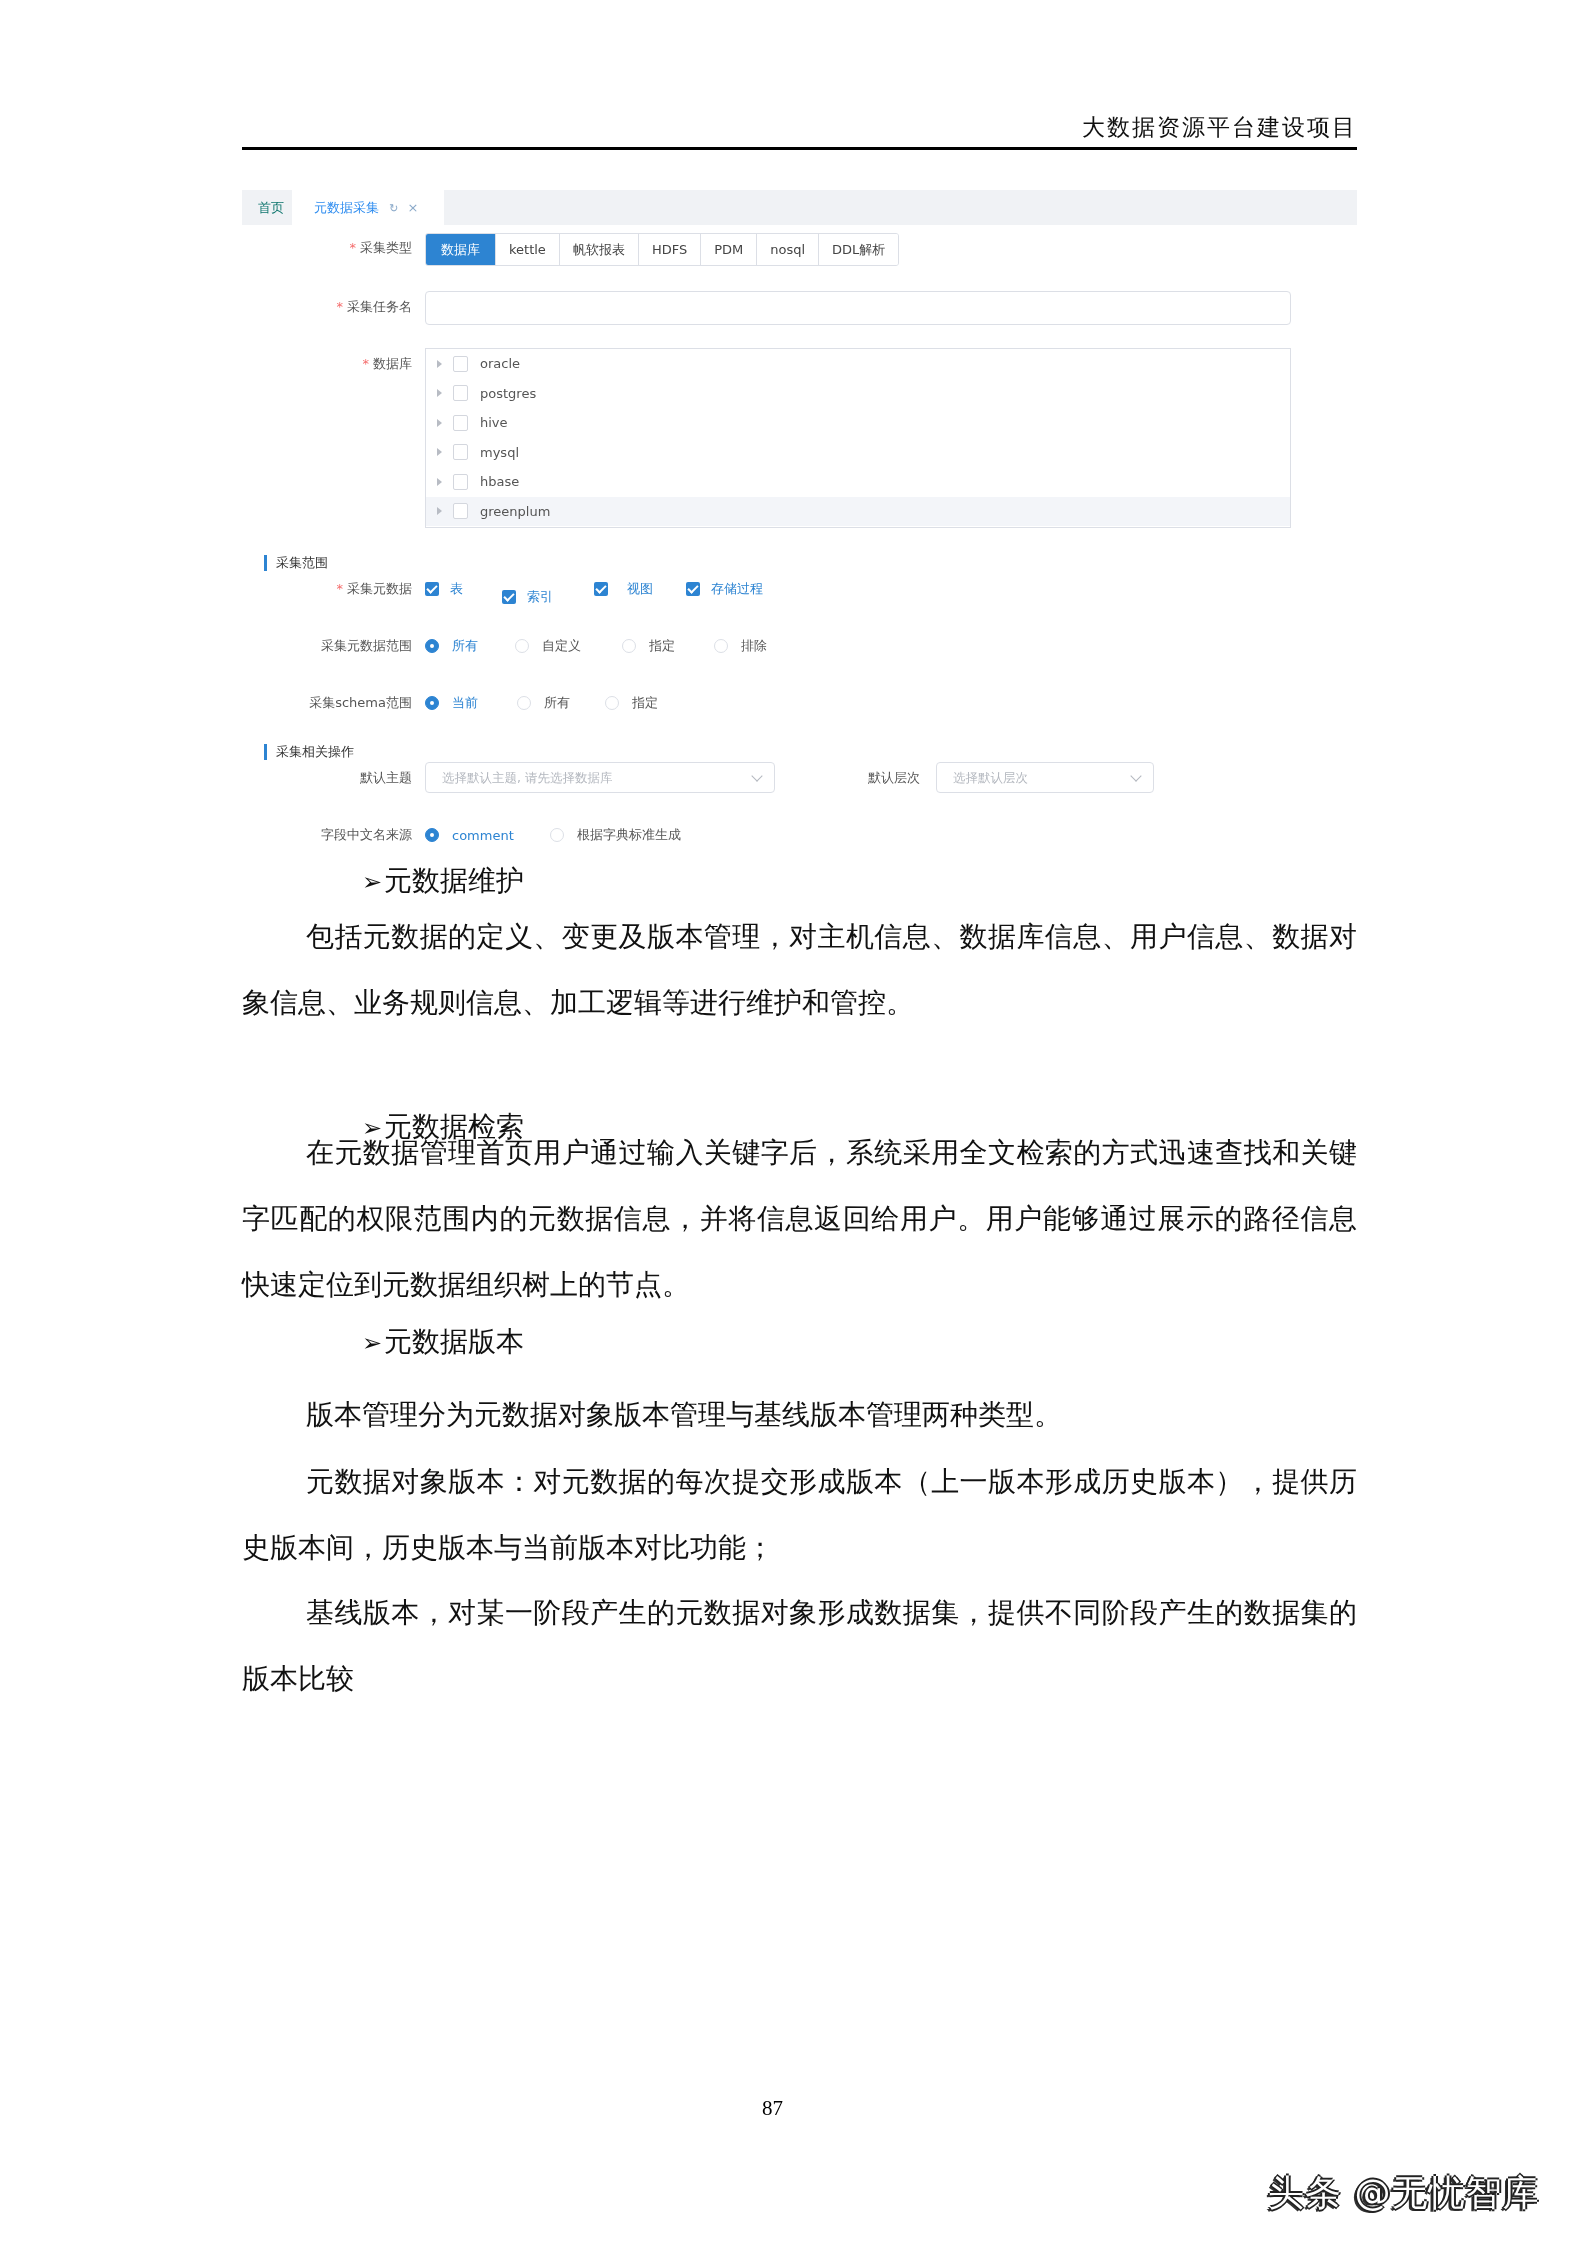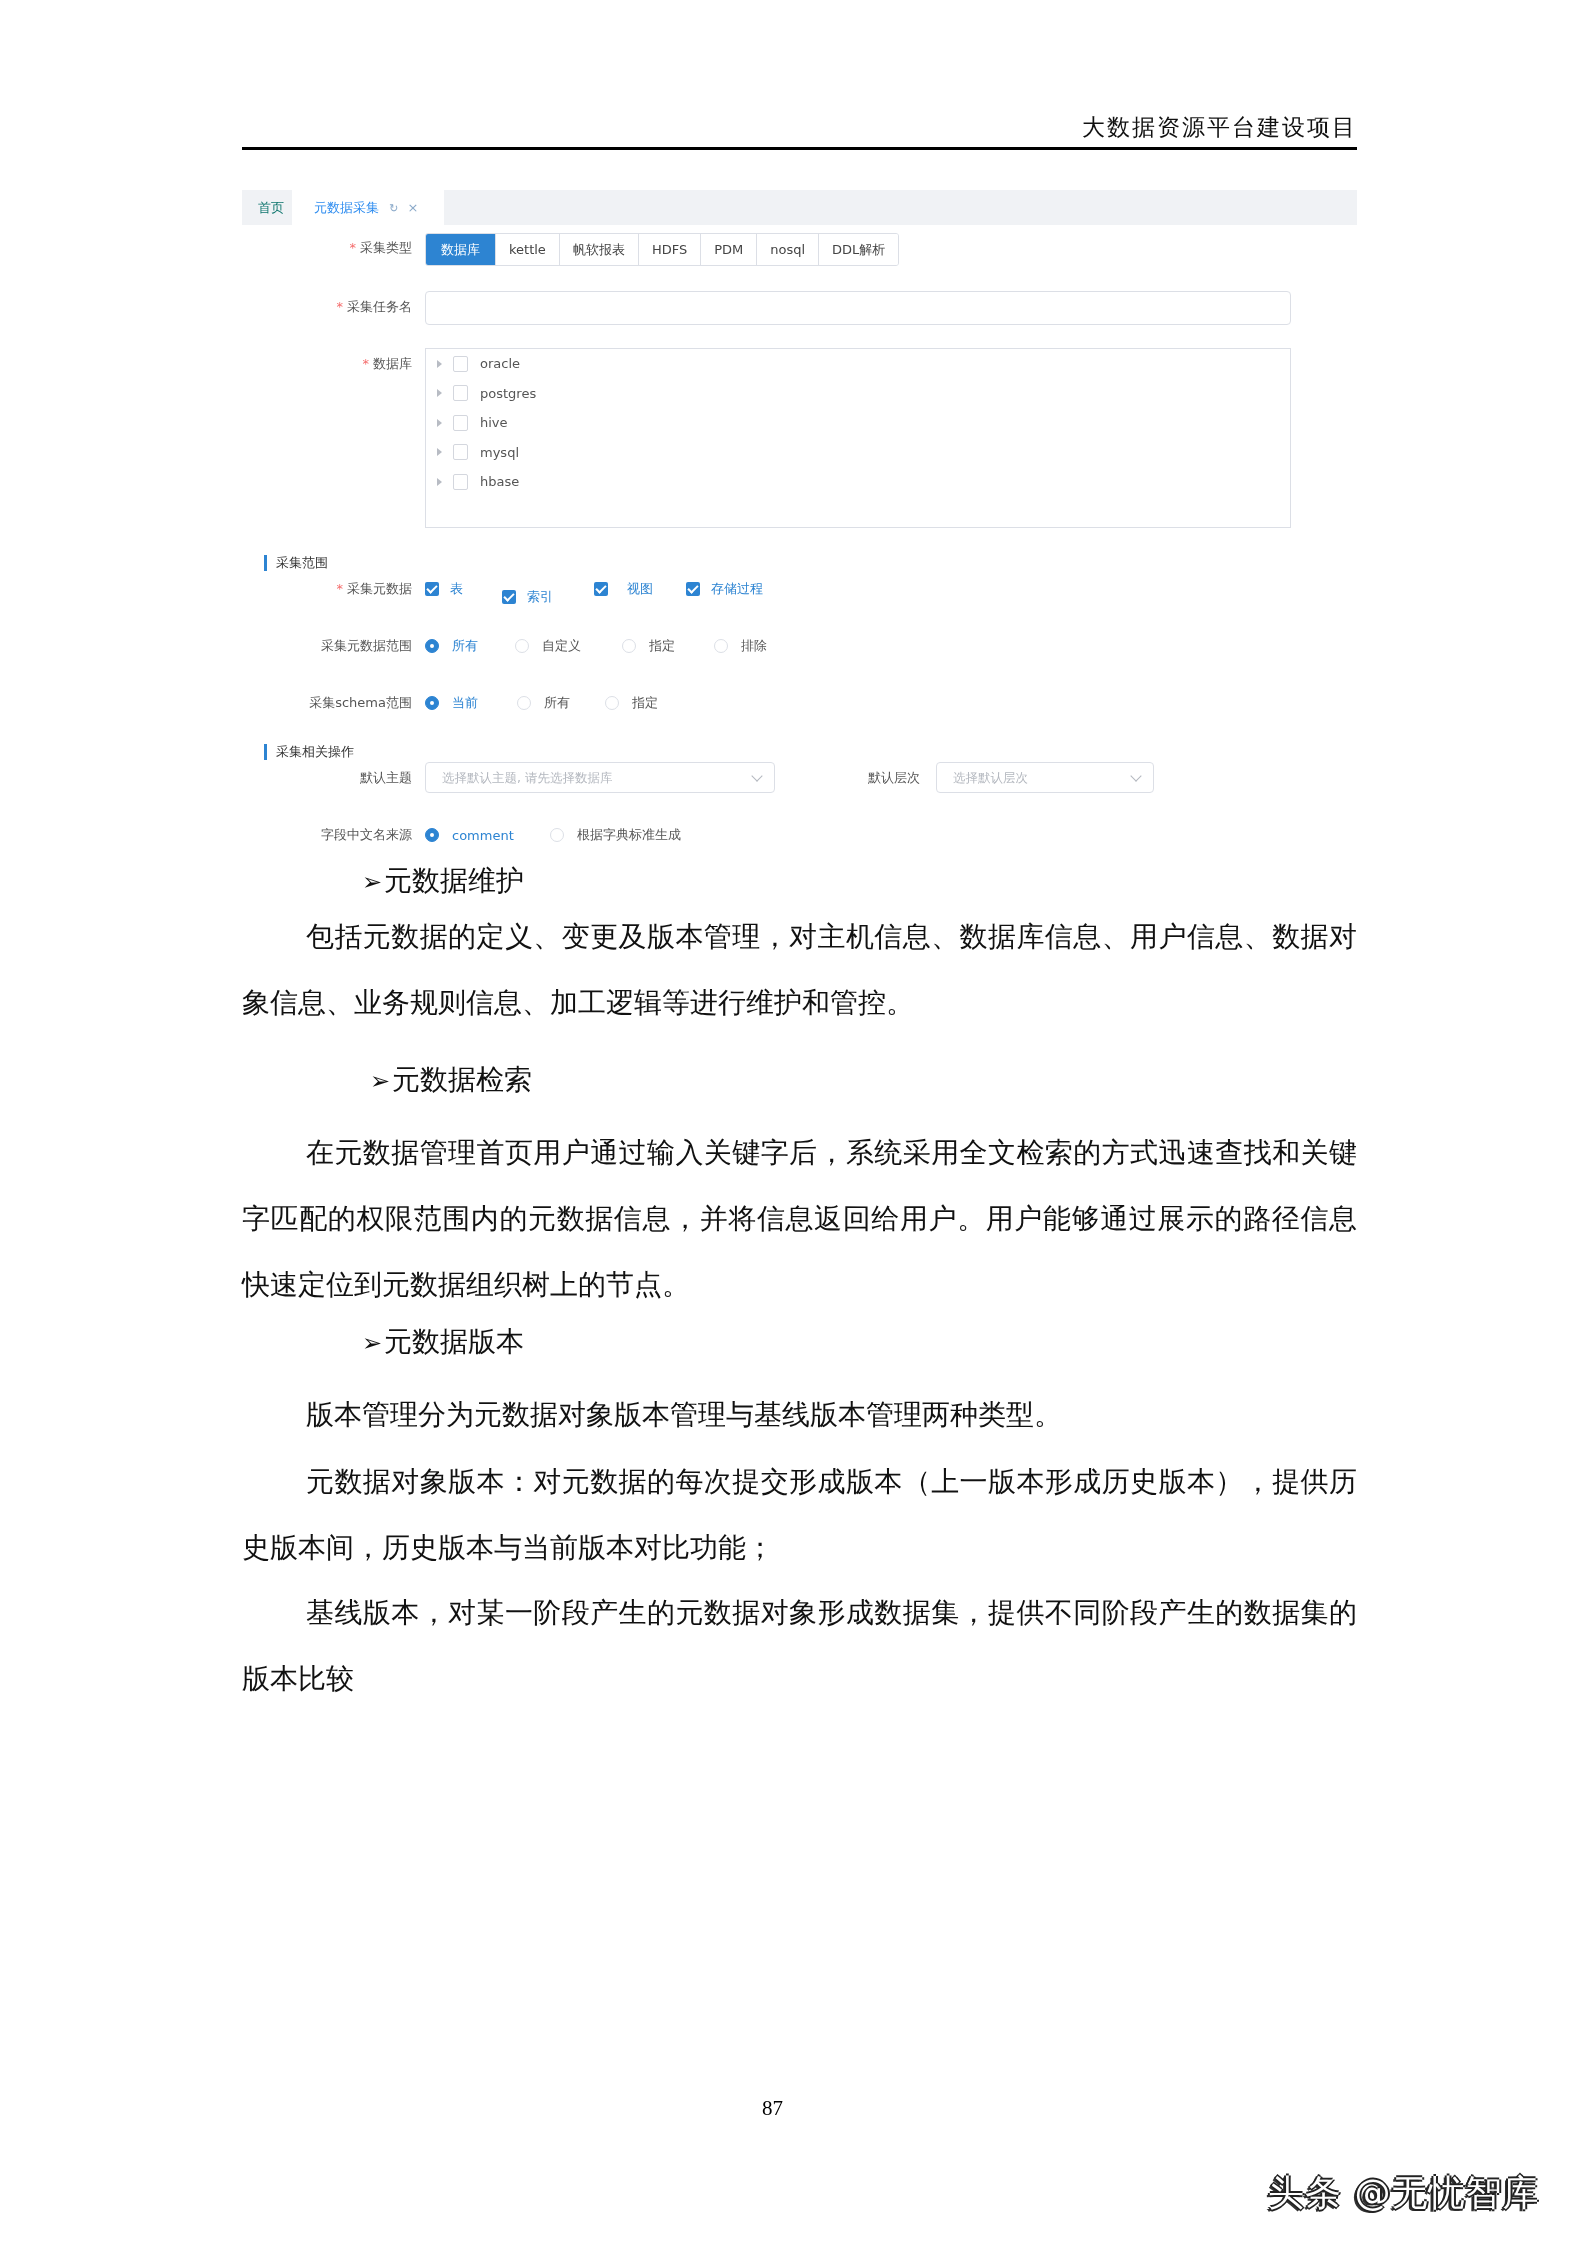--- a/index.html
+++ b/index.html
@@ -129,20 +129,25 @@
       <div class="tree-row">
         <span class="arrow"></span>
         <span class="cb"></span>
         <span>mysql</span>
       </div>
       <div class="tree-row">
         <span class="arrow"></span>
         <span class="cb"></span>
         <span>hbase</span>
       </div>
+      <div class="tree-row hl">
+        <span class="arrow"></span>
+        <span class="cb"></span>
+        <span>greenplum</span>
+      </div>
     </div>
   </div>
 
   <div class="section-h" style="top:365px;">采集范围</div>
 
   <div class="row" style="top:389px;">
     <div class="label" style="top:1px;">
       <span class="req">*</span><span>采集元数据</span>
     </div>
     <div class="opt-group" style="top:0;">
@@ -234,21 +239,21 @@
     </div>
   </div>
 </div>
 
 <div class="doc" style="top:0;">
   <div class="bullet" style="top:862px;">
     <span class="mark">➢</span><span>元数据维护</span>
   </div>
   <p class="para" style="top:904px;margin:0;">包括元数据的定义、变更及版本管理，对主机信息、数据库信息、用户信息、数据对象信息、业务规则信息、加工逻辑等进行维护和管控。</p>
 
-  <div class="bullet" style="top:1061px;margin-left:8px;">
+  <div class="bullet" style="top:1108px;">
     <span class="mark">➢</span><span>元数据检索</span>
   </div>
   <p class="para" style="top:1120px;margin:0;">在元数据管理首页用户通过输入关键字后，系统采用全文检索的方式迅速查找和关键字匹配的权限范围内的元数据信息，并将信息返回给用户。用户能够通过展示的路径信息快速定位到元数据组织树上的节点。</p>
 
   <div class="bullet" style="top:1323px;">
     <span class="mark">➢</span><span>元数据版本</span>
   </div>
   <p class="para" style="top:1382px;margin:0;">版本管理分为元数据对象版本管理与基线版本管理两种类型。</p>
   <p class="para" style="top:1449px;margin:0;">元数据对象版本：对元数据的每次提交形成版本（上一版本形成历史版本），提供历史版本间，历史版本与当前版本对比功能；</p>
   <p class="para" style="top:1580px;margin:0;">基线版本，对某一阶段产生的元数据对象形成数据集，提供不同阶段产生的数据集的版本比较</p>

